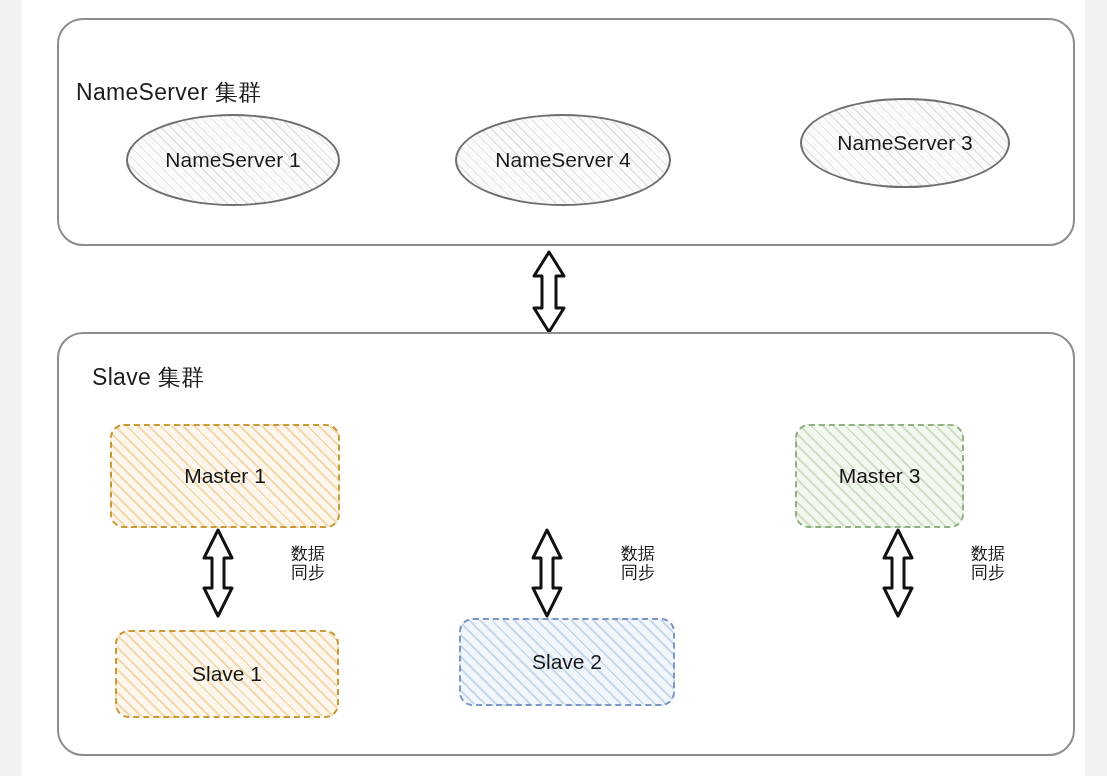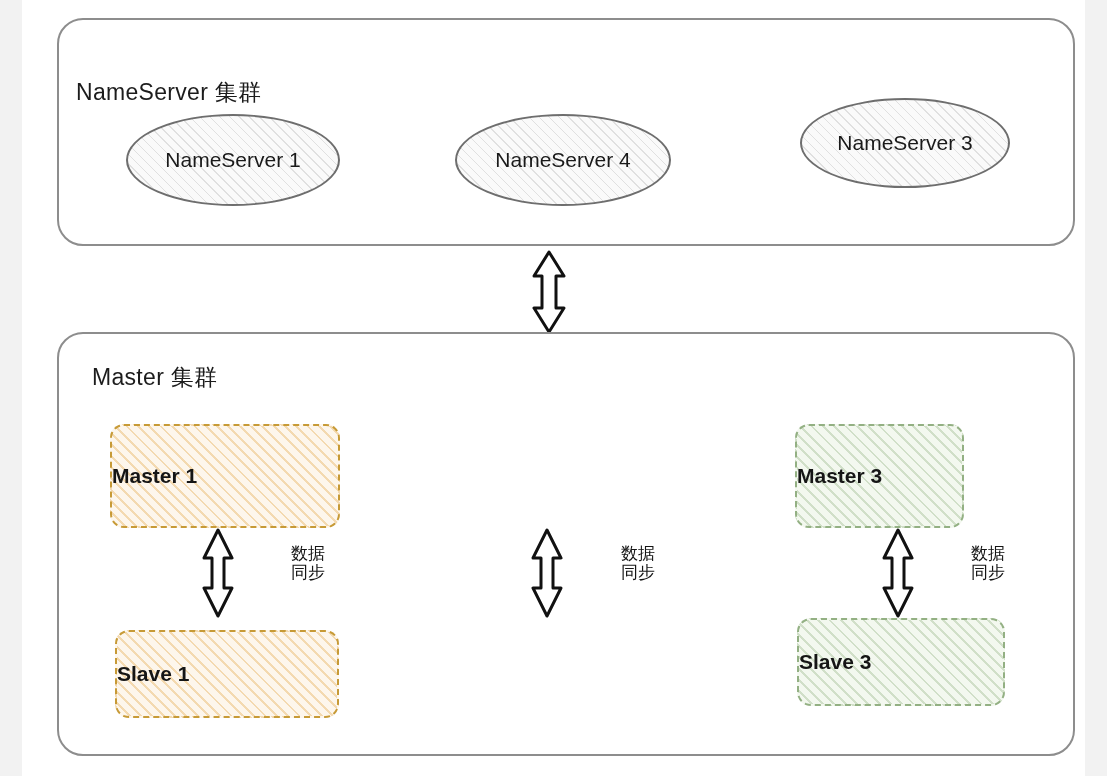--- a/index.html
+++ b/index.html
@@ -69,23 +69,22 @@
   }
 
   
   .node {
     position: absolute;
     border-style: dashed;
     border-width: 2.5px;
     border-radius: 14px;
     display: flex;
     align-items: center;
-    justify-content: flex-start;
+    justify-content: center;
     box-sizing: border-box;
-    font-weight: bold;
   }
   .node .label {
     font-size: 21px;
     color: #151515;
     white-space: nowrap;
     position: relative;
     z-index: 2;
   }
   .node.orange {
     border-color: #c79a36;
@@ -157,21 +156,21 @@
   </div>
 
   <div class="arrow" style="left:527px; top:250px;">
     <svg width="44" height="84" viewBox="0 0 44 84" aria-hidden="true">
       <polygon points="22,2 37,26 29,26 29,58 37,58 22,82 7,58 15,58 15,26 7,26" fill="#ffffff" stroke="#111111" stroke-width="3" stroke-linejoin="round"></polygon>
     </svg>
   </div>
 
   <div class="cluster" style="left:57px; top:332px; width:1018px; height:424px;">
   </div>
-  <div class="cluster-title" style="left:92px; top:362px;">Master 集群</div>
+  <div class="cluster-title" style="left:92px; top:362px;">Slave 集群</div>
 
   <div class="node orange" style="left:110px; top:424px; width:230px; height:104px;">
     <span class="label">Master 1</span>
   </div>
 
   <div class="arrow" style="left:198px; top:528px;">
     <svg width="40" height="90" viewBox="0 0 40 90" aria-hidden="true">
       <polygon points="20,2 34,30 26,30 26,60 34,60 20,88 6,60 14,60 14,30 6,30" fill="#ffffff" stroke="#111111" stroke-width="3" stroke-linejoin="round"></polygon>
     </svg>
   </div>
@@ -184,30 +183,30 @@
 
 
   <div class="arrow" style="left:527px; top:528px;">
     <svg width="40" height="90" viewBox="0 0 40 90" aria-hidden="true">
       <polygon points="20,2 34,30 26,30 26,60 34,60 20,88 6,60 14,60 14,30 6,30" fill="#ffffff" stroke="#111111" stroke-width="3" stroke-linejoin="round"></polygon>
     </svg>
   </div>
   <div class="sync-label" style="left:575px; top:544px;">数据
 同步</div>
 
+  <div class="node blue" style="left:459px; top:618px; width:216px; height:88px;">
+    <span class="label">Slave 2</span>
+  </div>
 
   <div class="node green" style="left:795px; top:424px; width:169px; height:104px;">
     <span class="label">Master 3</span>
   </div>
 
   <div class="arrow" style="left:878px; top:528px;">
     <svg width="40" height="90" viewBox="0 0 40 90" aria-hidden="true">
       <polygon points="20,2 34,30 26,30 26,60 34,60 20,88 6,60 14,60 14,30 6,30" fill="#ffffff" stroke="#111111" stroke-width="3" stroke-linejoin="round"></polygon>
     </svg>
   </div>
   <div class="sync-label" style="left:925px; top:544px;">数据
 同步</div>
 
-  <div class="node green" style="left:797px; top:618px; width:208px; height:88px;">
-    <span class="label">Slave 3</span>
-  </div>
 
 </div>
 
 </body></html>

